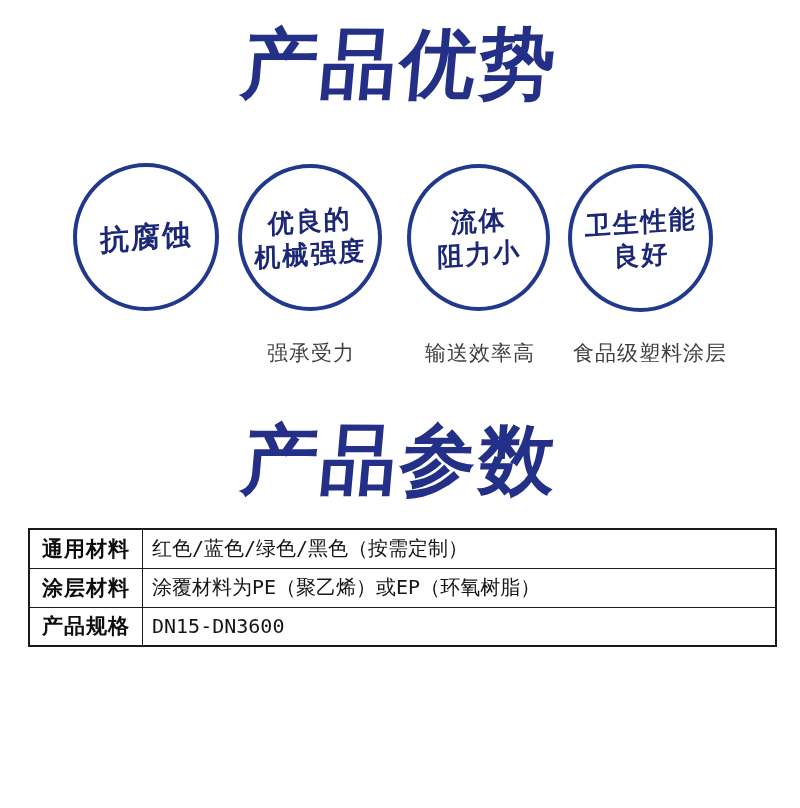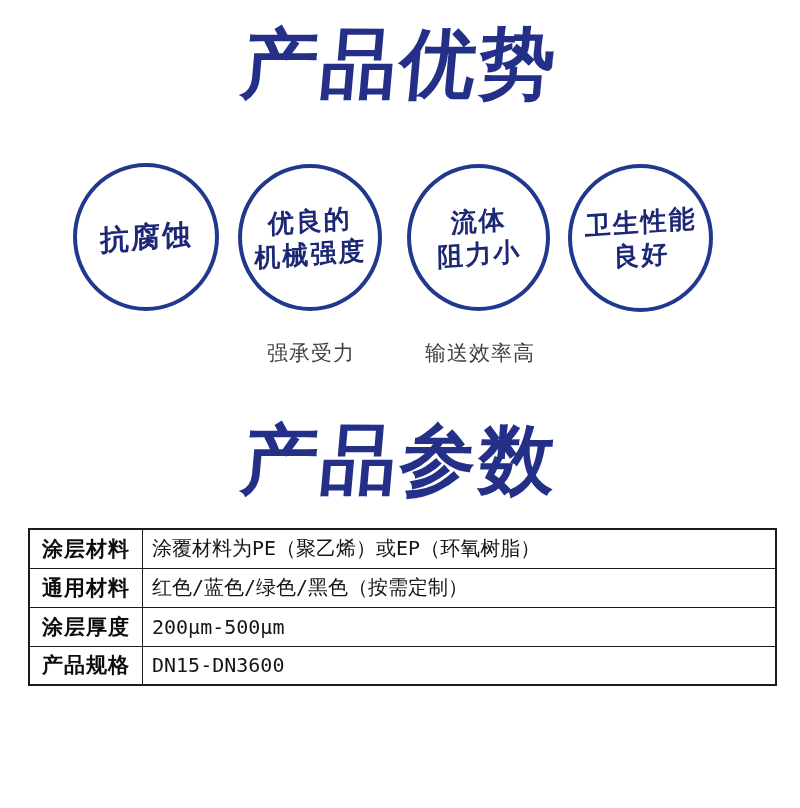--- a/index.html
+++ b/index.html
@@ -107,38 +107,37 @@
       <span>良好</span>
     </div>
   </div>
 
   <div class="caption" id="caption-3">
     <span>输送效率高</span>
   </div>
   <div class="caption" id="caption-2">
     <span>强承受力</span>
   </div>
+  <div class="caption" id="caption-4">
+    <span>食品级塑料涂层</span>
+  </div>
 
   <div class="big-title" id="title-parameters">
     <span class="skew">产品参数</span>
   </div>
 
   <table class="param-table">
     <tbody>
         <tr>
-      <th>涂层材料</th>
-      <td><span class="val">涂覆材料为PE（聚乙烯）或EP（环氧树脂）</span></td>
-    </tr>
-    <tr>
       <th>通用材料</th>
       <td><span class="val">红色/蓝色/绿色/黑色（按需定制）</span></td>
     </tr>
     <tr>
-      <th>涂层厚度</th>
-      <td><span class="val">200μm-500μm</span></td>
+      <th>涂层材料</th>
+      <td><span class="val">涂覆材料为PE（聚乙烯）或EP（环氧树脂）</span></td>
     </tr>
     <tr>
       <th>产品规格</th>
       <td><span class="val">DN15-DN3600</span></td>
     </tr>
   </tbody>
     </table>
 
 </div>
 

